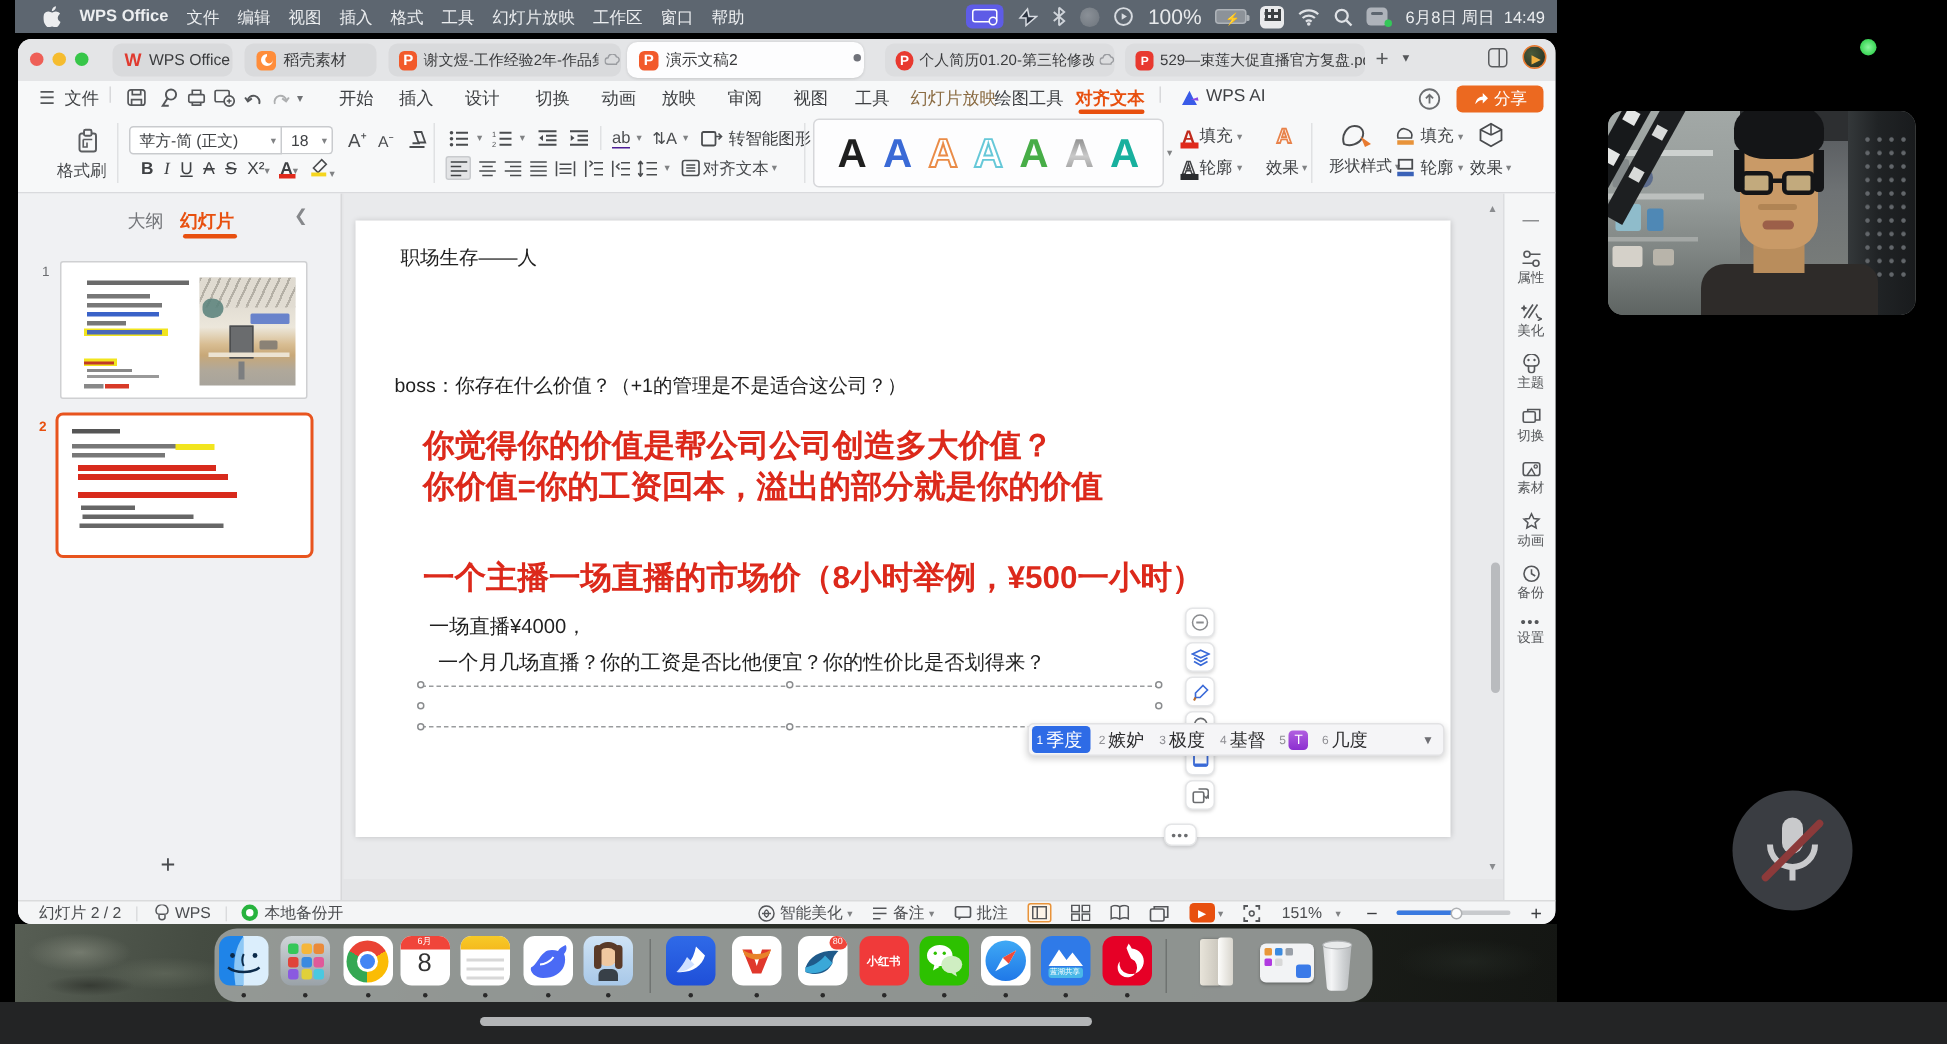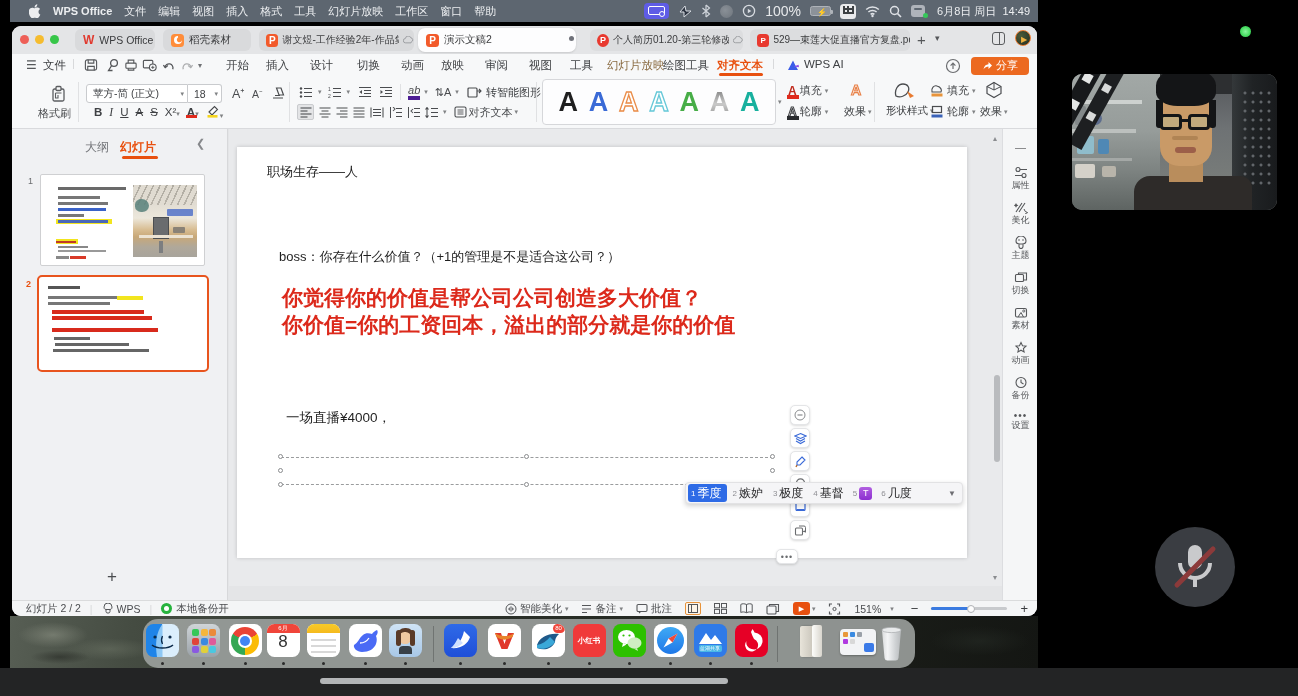--- a/index.html
+++ b/index.html
@@ -238,21 +238,21 @@
         <span style="font-size:7px;color:#808284;">▾</span>
       <svg width="14" height="13" viewBox="0 0 14 13" style="margin-left:4px;">
           <path d="M1 1.5 h12 M6 4.5 h7 M6 7.5 h7 M1 10.5 h12" stroke="#4a4c4f" stroke-width="1.2"></path>
           <path d="M4 4 L1.5 6 L4 8 Z" fill="#4a4c4f"></path>
         </svg>
       <svg width="14" height="13" viewBox="0 0 14 13" style="margin-left:3px;">
           <path d="M1 1.5 h12 M6 4.5 h7 M6 7.5 h7 M1 10.5 h12" stroke="#4a4c4f" stroke-width="1.2"></path>
           <path d="M1.5 4 L4 6 L1.5 8 Z" fill="#4a4c4f"></path>
         </svg>
       <span style="width:1px;height:16px;background:#e0e1e3;margin:0 3px;"></span>
-      <span style="font-size:11px;border-bottom:4px solid #4c1d95;font-style:italic;">ab</span>
+      <span style="font-size:11px;border-bottom:1px solid #4c1d95;">ab</span>
         <span style="font-size:7px;color:#808284;">▾</span>
       <span style="font-size:11px;margin-left:3px;">⇅A</span>
         <span style="font-size:7px;color:#808284;">▾</span>
       <svg width="15" height="13" viewBox="0 0 15 13" style="margin-left:4px;">
           <rect x="1" y="2" width="9" height="9" rx="1" fill="none" stroke="#4a4c4f" stroke-width="1.2"></rect>
           <path d="M10 5 h4 M12 3 l2 2 l-2 2" stroke="#4a4c4f" stroke-width="1.1" fill="none"></path>
         </svg>
       <span style="font-size:11px;color:#3f4144;">转智能图形</span>
     </div>
 
@@ -409,23 +409,25 @@
 
   <div class="abs" style="left:217px;top:103px;width:773px;height:457px;background:#e9eaec;">
 
     <span class="abs" style="left:765px;top:246px;width:6px;height:87px;background:#b9bbbe;border-radius:3px;"></span>
     <span class="abs" style="left:764px;top:5px;font-size:8px;color:#8a8c8f;">▴</span>
     <span class="abs" style="left:764px;top:444px;font-size:8px;color:#8a8c8f;">▾</span>
   </div>
 
   <div class="abs" style="left:225px;top:121px;width:730px;height:411px;background:#fff;box-shadow:0 0 4px rgba(0,0,0,0.18);" id="slide">
     <div class="abs" style="left:30px;top:16px;font-size:13px;color:#1f1f1f;">职场生存——人</div>
-    <div class="abs" style="left:42px;top:101px;font-size:13px;color:#1f1f1f;white-space:nowrap;">boss：你存在什么价值？（+1的管理是不是适合这公司？）</div>
+    <div class="abs" style="left:26px;top:101px;font-size:13px;color:#1f1f1f;white-space:nowrap;">boss：你存在什么价值？（+1的管理是不是适合这公司？）</div>
     <div class="abs" style="left:45px;top:137px;font-size:21px;font-weight:bold;color:#dc291b;white-space:nowrap;line-height:27px;">你觉得你的价值是帮公司公司创造多大价值？<br>你价值=你的工资回本，溢出的部分就是你的价值</div>
+    <div class="abs" style="left:45px;top:224px;font-size:21px;font-weight:bold;color:#dc291b;white-space:nowrap;">一个主播一场直播的市场价（8小时举例，¥500一小时）</div>
     <div class="abs" style="left:49px;top:262px;font-size:13.5px;color:#1f1f1f;">一场直播¥4000，</div>
+    <div class="abs" style="left:55px;top:286px;font-size:13.5px;color:#1f1f1f;white-space:nowrap;">一个月几场直播？你的工资是否比他便宜？你的性价比是否划得来？</div>
 
     <div class="abs" style="left:44px;top:310px;width:492px;height:28px;border-top:1px dashed #9a9c9e;border-bottom:1px dashed #9a9c9e;"></div>
 
     <span class="abs hdl" style="left:41px;top:307px;"></span>
       <span class="abs hdl" style="left:287px;top:307px;"></span>
       <span class="abs hdl" style="left:533px;top:307px;"></span>
     <span class="abs hdl" style="left:41px;top:321px;"></span>
       <span class="abs hdl" style="left:533px;top:321px;"></span>
     <span class="abs hdl" style="left:41px;top:335px;"></span>
       <span class="abs hdl" style="left:287px;top:335px;"></span>

